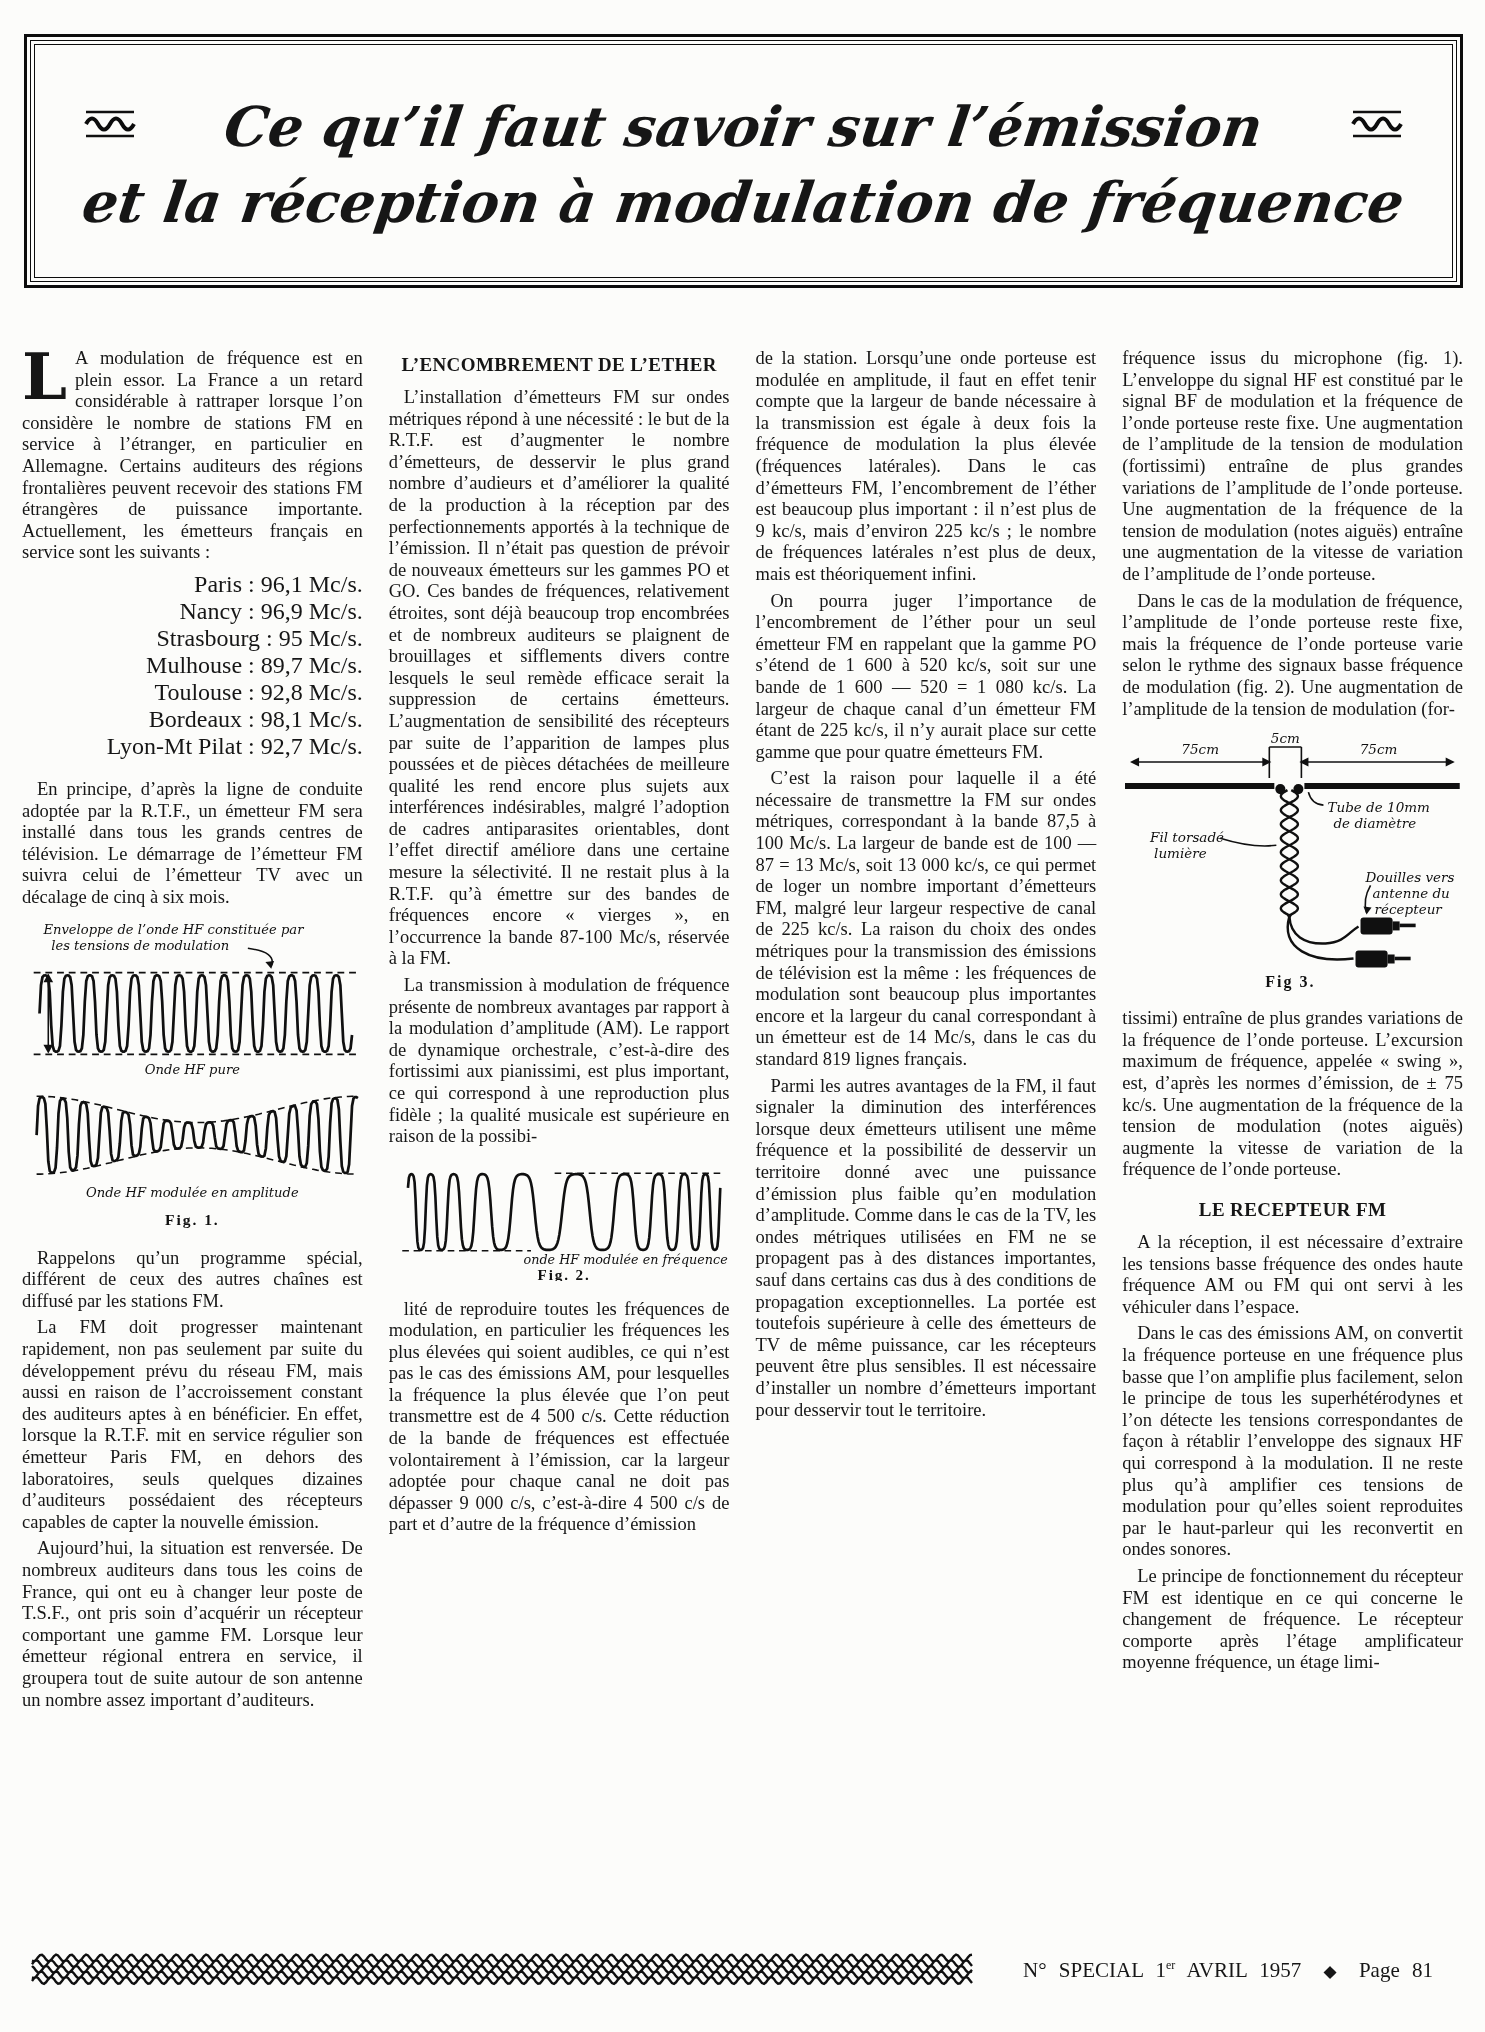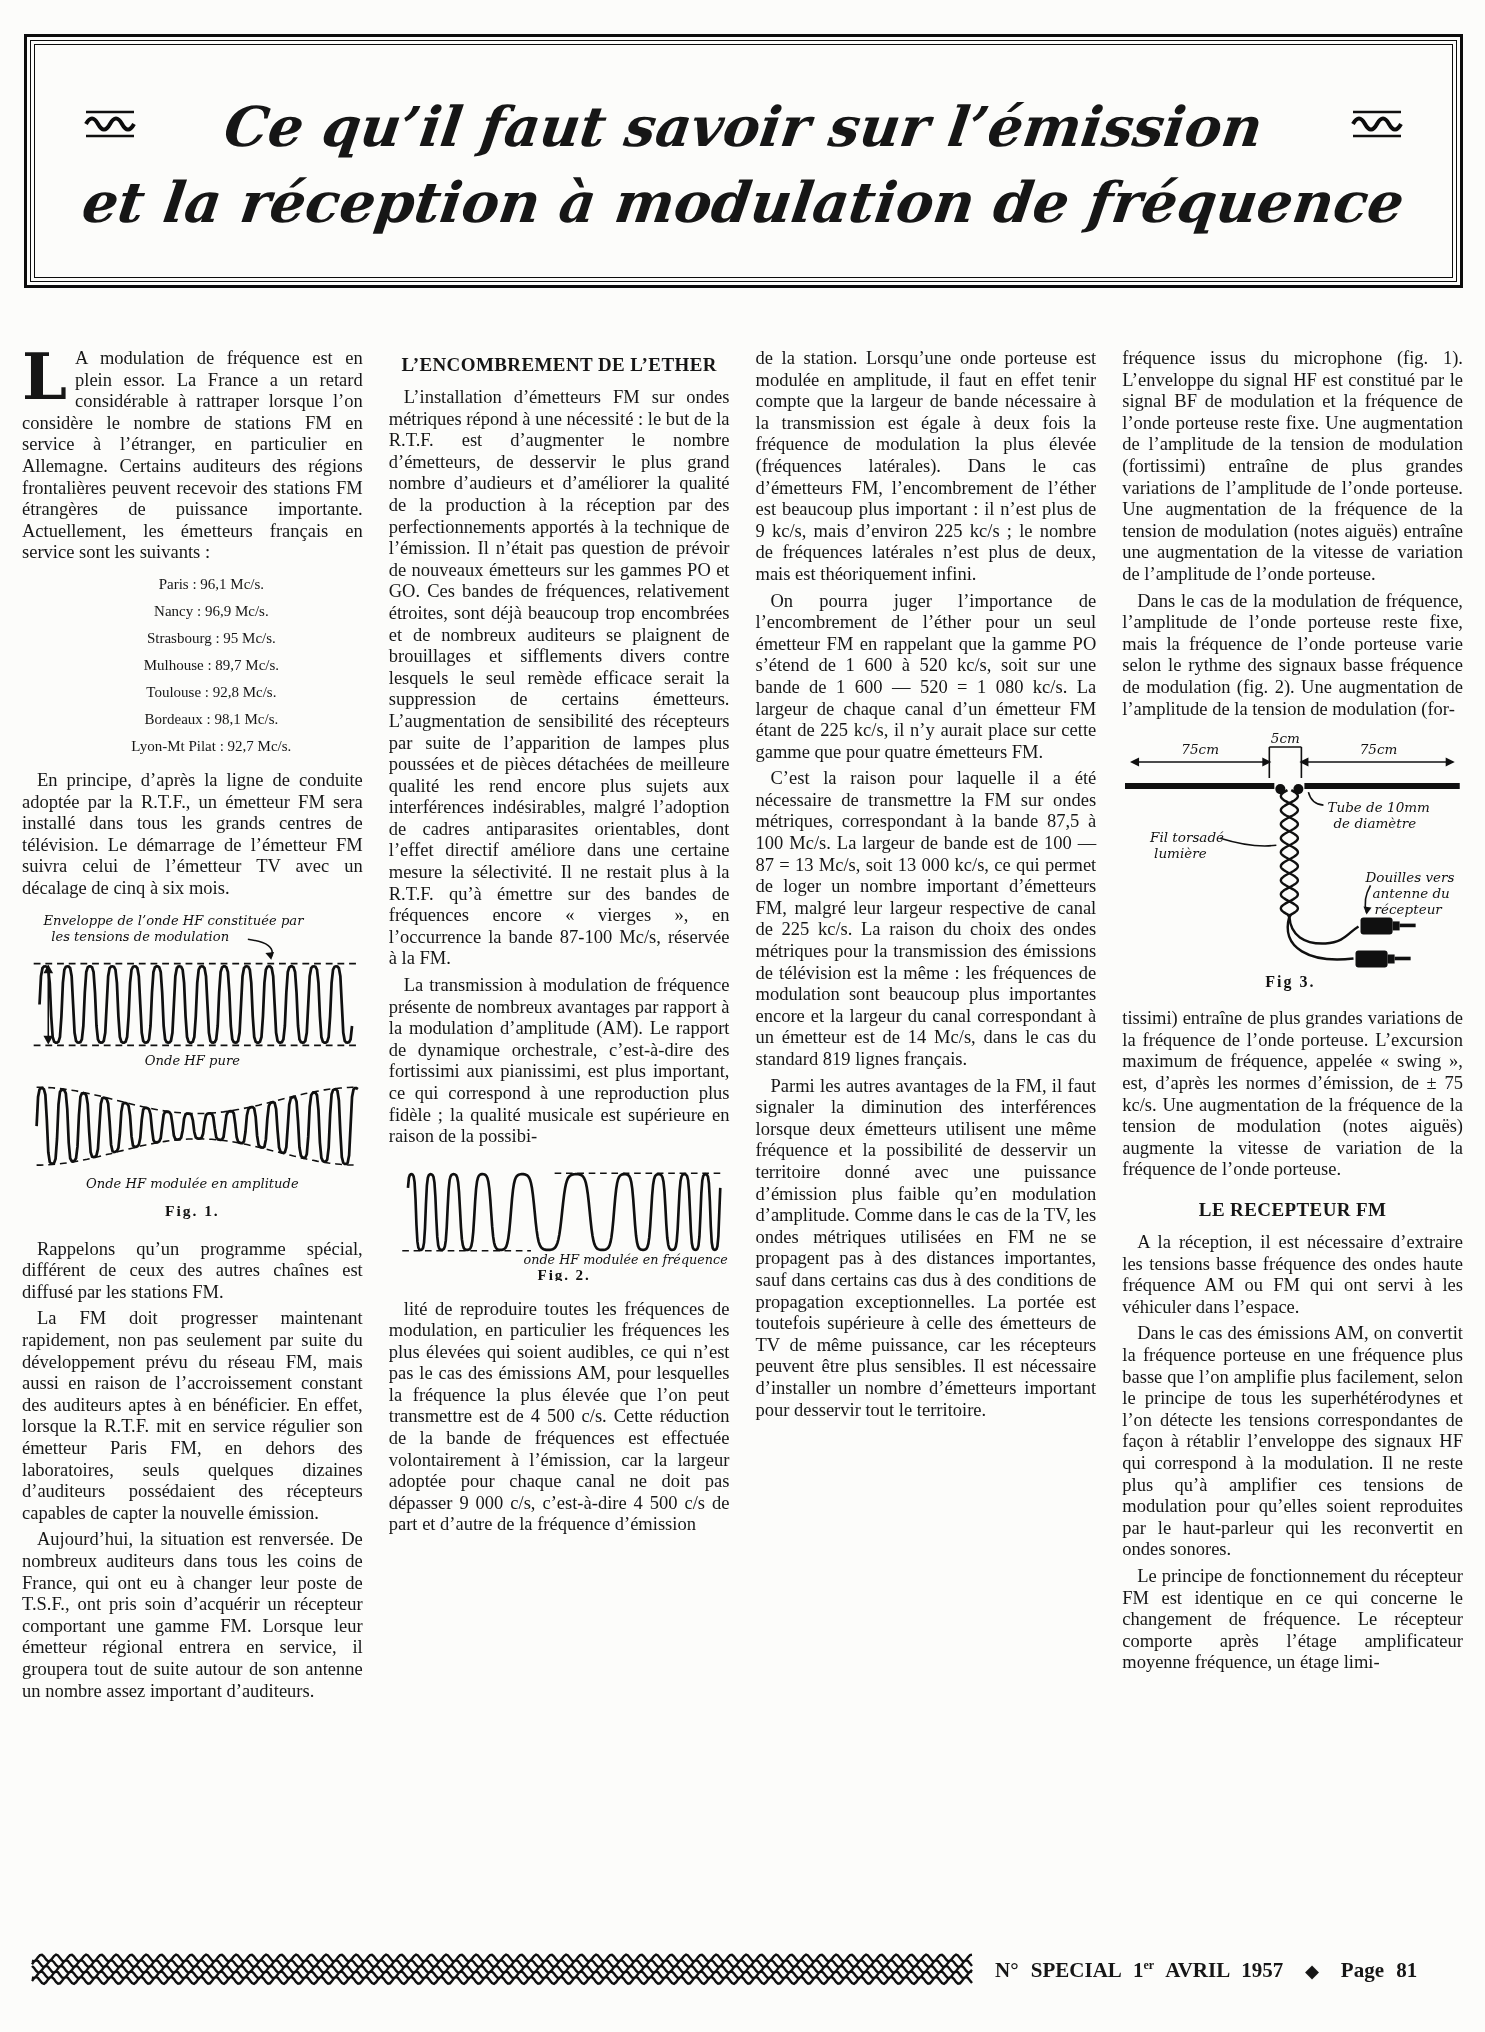--- a/index.html
+++ b/index.html
@@ -20,37 +20,37 @@
 
   
   .cols{position:absolute;left:22px;right:22px;top:348px;height:1594px;display:flex;gap:26px;overflow:hidden;}
   .col{flex:1 1 0;min-width:0;text-align:justify;font-size:18.5px;line-height:21.6px;}
   .p{margin:0 0 5px 0;text-indent:15px;}
   .p.nofirst{text-indent:0;}
   .hd{font-weight:bold;text-align:center;font-size:19px;line-height:25px;letter-spacing:.4px;
       margin:16px 6px 10px 6px;text-indent:0;}
   .dropcap{float:left;font-family:"DejaVu Serif",serif;font-weight:bold;font-size:64px;
            line-height:52px;padding:3px 8px 0 0;}
-  .stations{margin:7px 0 10px 38px;line-height:27px;font-size:15px;text-align:center;}
+  .stations{margin:7px 0 19px 38px;line-height:27px;font-size:24px;text-align:right;}
 
   
   figure{margin:12px 0;padding:0;}
   .wave{fill:none;stroke:#101010;stroke-width:2.8;}
   .thin{fill:none;stroke:#101010;stroke-width:1.6;}
   .dash{fill:none;stroke:#101010;stroke-width:1.6;stroke-dasharray:7 5;}
   .bar6{fill:none;stroke:#101010;stroke-width:6;}
   .hand{font-family:"DejaVu Serif",serif;font-style:italic;font-size:13.5px;fill:#101010;}
   .figlab{font-family:"Liberation Serif",serif;font-weight:bold;font-size:16px;fill:#101010;
           letter-spacing:2px;}
   .arr{fill:#101010;stroke:none;}
 
   
   .footer{position:absolute;left:30px;right:24px;bottom:42px;height:40px;display:flex;align-items:center;}
   .fwaves{flex:none;}
-  .ftext{margin-left:20px;font-weight:bold;font-size:21px;white-space:nowrap;word-spacing:7px;flex:1;text-align:left;}
+  .ftext{margin-left:20px;font-weight:normal;font-size:21px;white-space:nowrap;word-spacing:7px;flex:1;text-align:center;}
   .ftext sup{font-size:12px;}
   .diamond{display:inline-block;margin:0 10px;font-size:17px;}
 </style>
 </head>
 <body>
 
 <div class="page">
 
   <div class="title-box">
     <div class="tb2">

